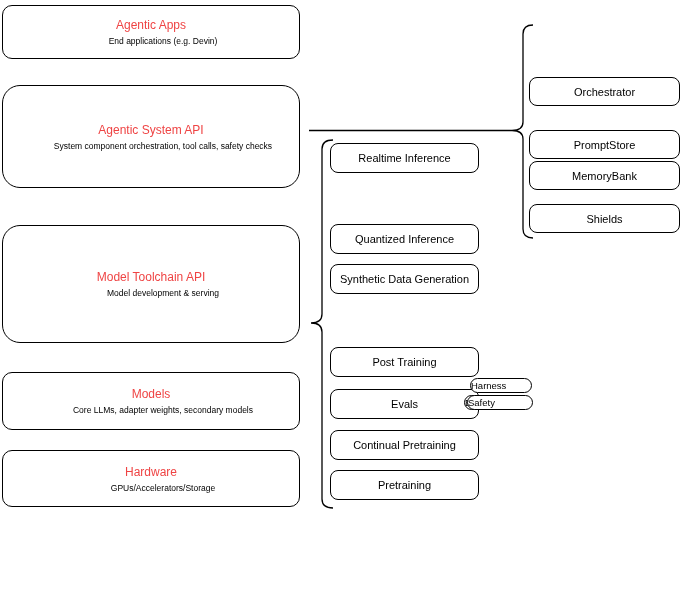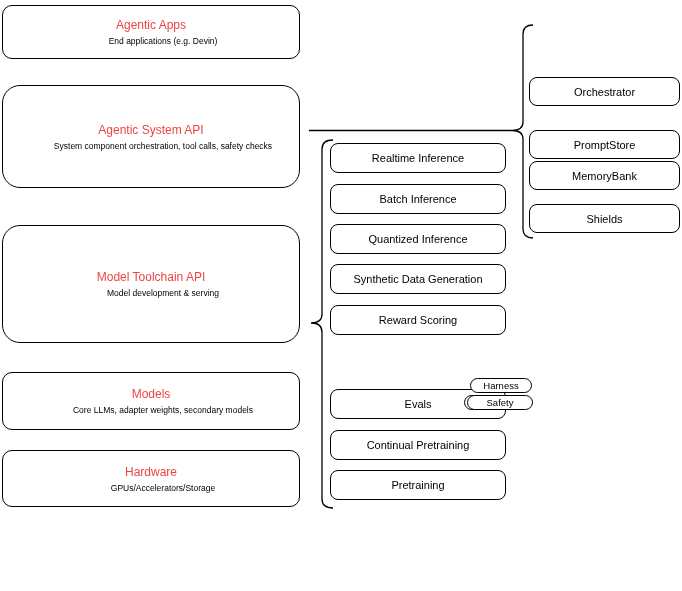--- a/index.html
+++ b/index.html
@@ -48,42 +48,41 @@
   }
   .box-sub {
     font-size: 8.5px;
     line-height: 10px;
     margin-top: 4px;
     color: #000000;
     padding-left: 24px;
   }
   .mid-box {
     left: 330px;
-    width: 176px;
+    width: 149px;
     height: 30px;
     border-radius: 8px;
     font-size: 11px;
   }
   .right-box {
     left: 529px;
     width: 151px;
     height: 29px;
     border-radius: 8px;
     font-size: 11px;
   }
   .pill {
     position: absolute;
     box-sizing: border-box;
     border: 1.3px solid #000000;
     background: #ffffff;
     border-radius: 9px;
     height: 15px;
     display: flex;
     align-items: center;
-    justify-content: center;
     font-size: 9.5px;
     line-height: 11px;
     z-index: 3;
   }
 </style>
 </head>
 <body>
 
 <div class="canvas">
 
@@ -115,31 +114,28 @@
 
   <div class="box left-box" style="top:450px; height:57px;">
     <div class="box-title">Hardware</div>
     <div class="box-sub">GPUs/Accelerators/Storage</div>
   </div>
 
 
   <div class="box mid-box" style="top:143px;">
     <span>Realtime Inference</span>
   </div>
-  <div class="box mid-box" style="top:184px;">
-    <span>Batch Inference</span>
-  </div>
   <div class="box mid-box" style="top:224px;">
     <span>Quantized Inference</span>
   </div>
   <div class="box mid-box" style="top:264px;">
     <span>Synthetic Data Generation</span>
   </div>
-  <div class="box mid-box" style="top:305px;">
-    <span>Reward Scoring</span>
+  <div class="box mid-box" style="top:347px;">
+    <span>Post Training</span>
   </div>
   <div class="box mid-box" style="top:389px;">
     <span>Evals</span>
   </div>
   <div class="box mid-box" style="top:430px;">
     <span>Continual Pretraining</span>
   </div>
   <div class="box mid-box" style="top:470px;">
     <span>Pretraining</span>
   </div>

